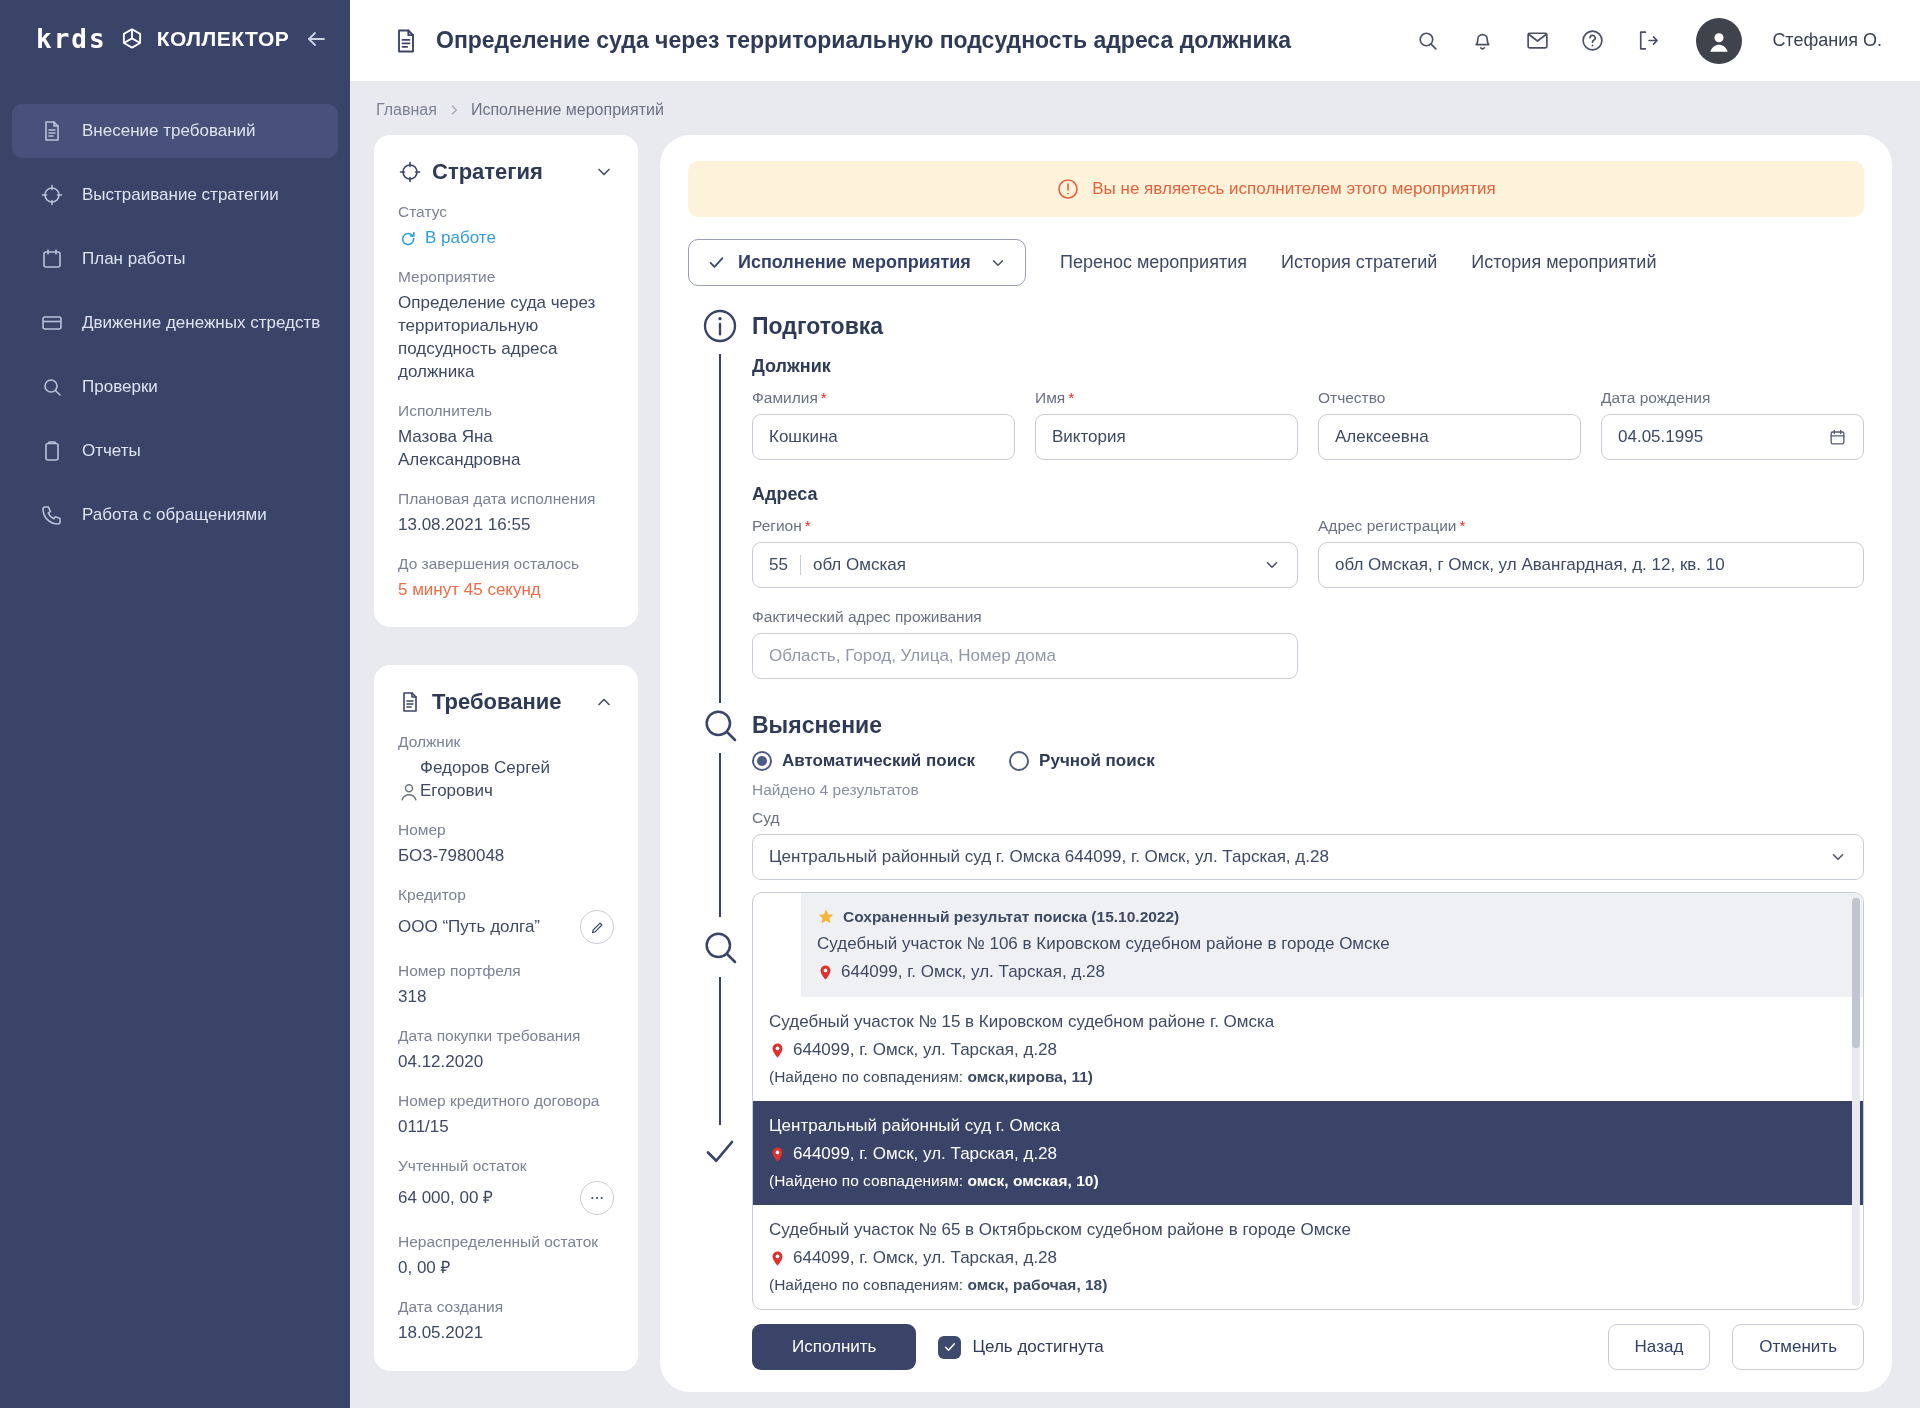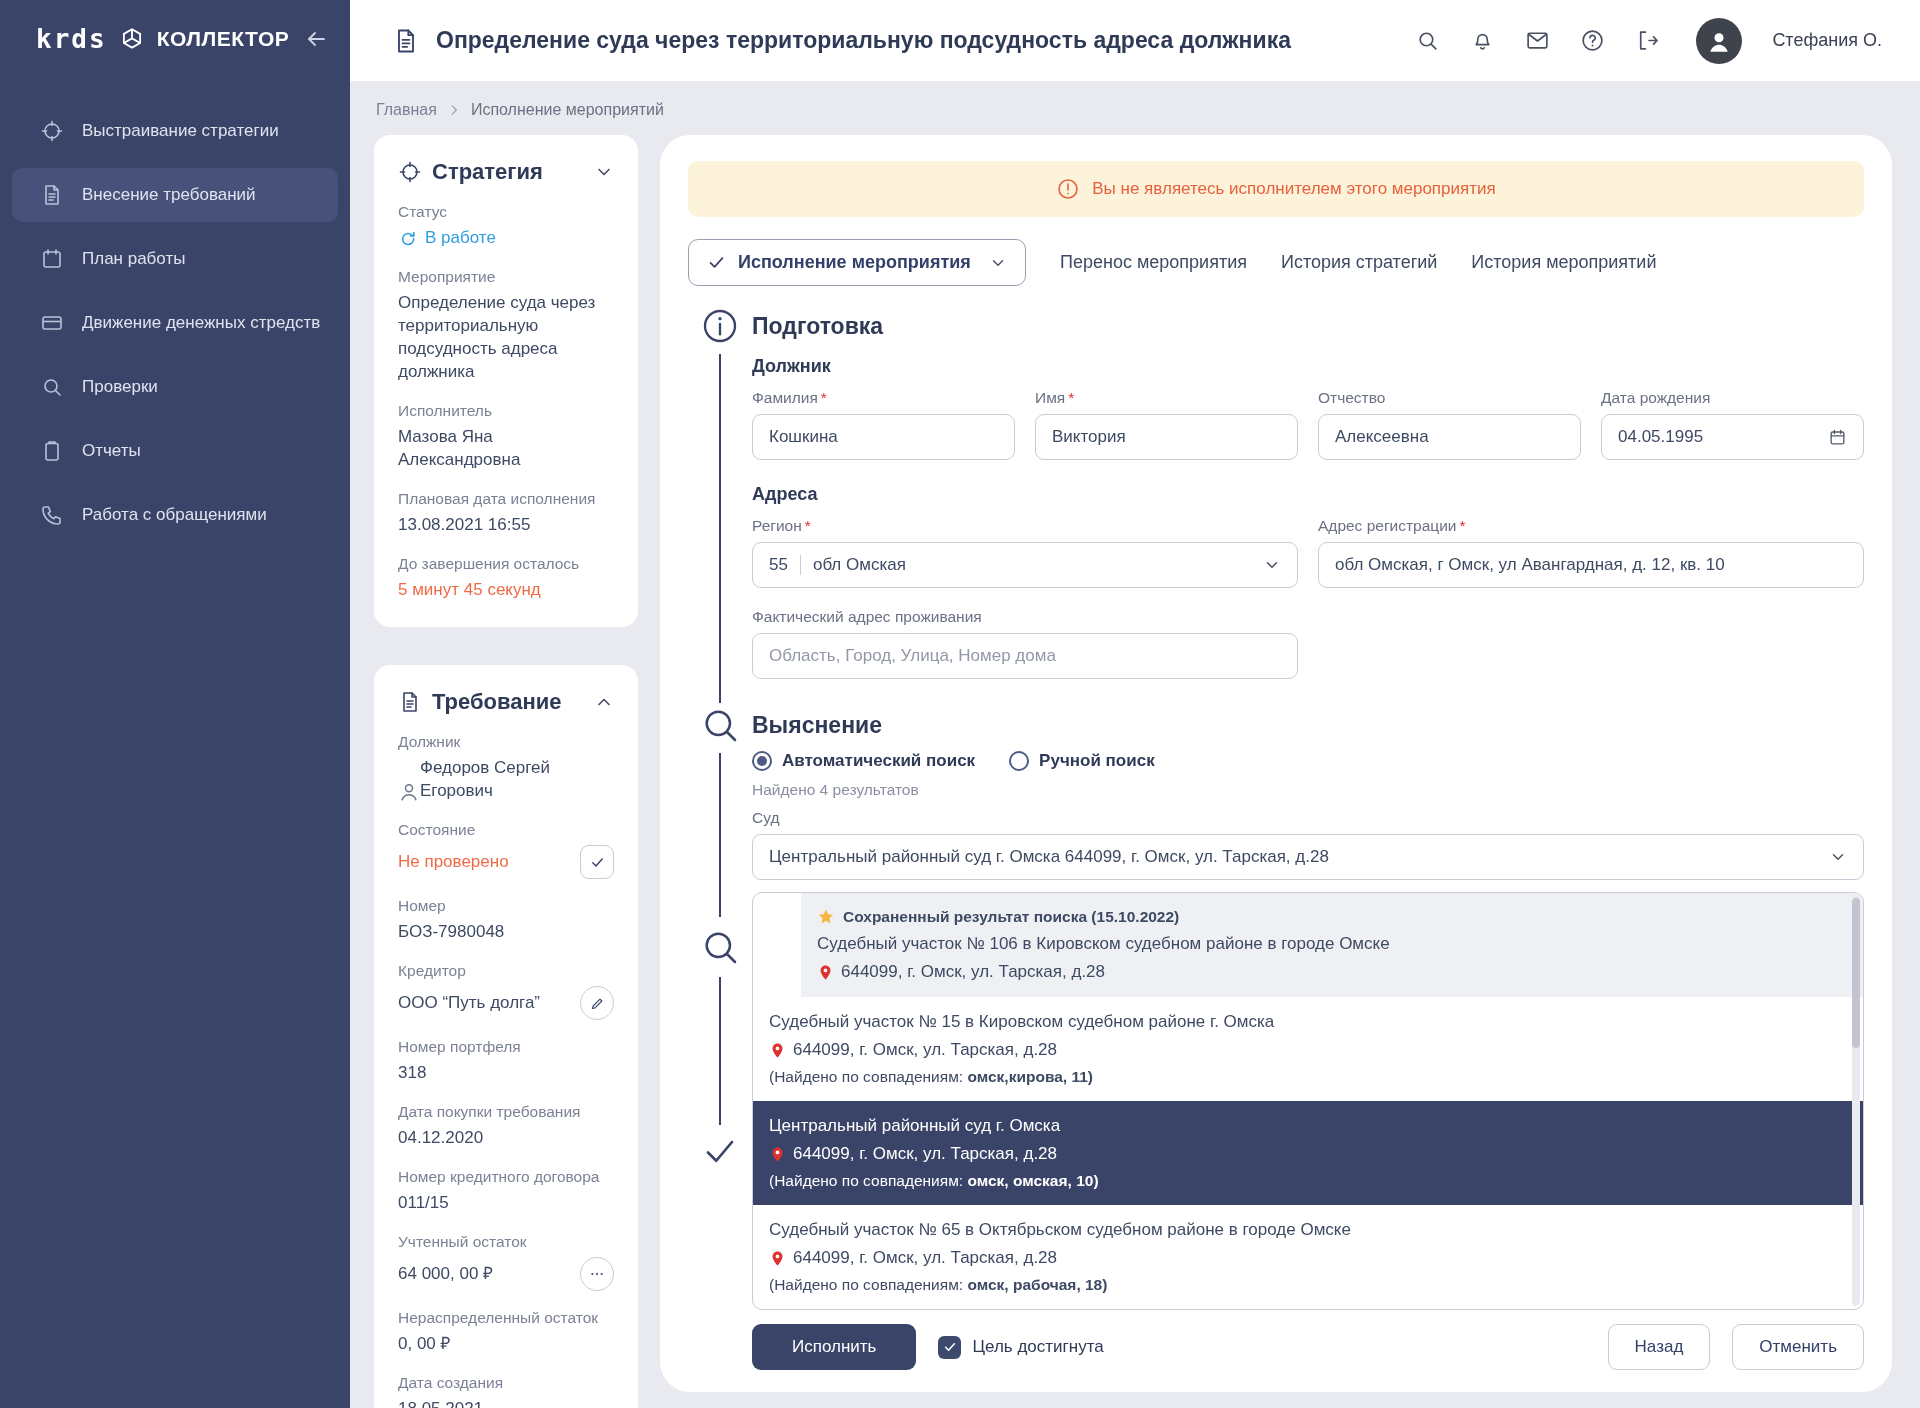--- a/index.html
+++ b/index.html
@@ -138,38 +138,38 @@
       </span>
       <span class="logo-product">КОЛЛЕКТОР</span>
       <span class="collapse-btn">
         <svg width="24" height="24" viewBox="0 0 24 24" fill="none" stroke="currentColor" stroke-width="1.8" stroke-linecap="round" stroke-linejoin="round">
             <path d="M20 12H5"></path>
             <path d="M11 6l-6 6 6 6"></path>
           </svg>
       </span>
     </div>
     <nav class="nav">
-      <div class="nav-item">
-        <span class="nicon">
-            <svg width="24" height="24" viewBox="0 0 24 24" fill="none" stroke="currentColor" stroke-width="1.6" stroke-linecap="round">
-              <circle cx="12" cy="12" r="7"></circle>
-              <path d="M12 2.5v4M12 17.5v4M2.5 12h4M17.5 12h4"></path>
-            </svg>
-          </span>
-        <span>Выстраивание стратегии</span>
-      </div>
       <div class="nav-item active">
         <span class="nicon">
             <svg width="24" height="24" viewBox="0 0 24 24" fill="none" stroke="currentColor" stroke-width="1.6" stroke-linecap="round" stroke-linejoin="round">
               <path d="M6 3h8l4 4v14H6z"></path>
               <path d="M14 3v4h4"></path>
               <path d="M9 11h6M9 14h6M9 17h4"></path>
             </svg>
           </span>
         <span>Внесение требований</span>
+      </div>
+      <div class="nav-item">
+        <span class="nicon">
+            <svg width="24" height="24" viewBox="0 0 24 24" fill="none" stroke="currentColor" stroke-width="1.6" stroke-linecap="round">
+              <circle cx="12" cy="12" r="7"></circle>
+              <path d="M12 2.5v4M12 17.5v4M2.5 12h4M17.5 12h4"></path>
+            </svg>
+          </span>
+        <span>Выстраивание стратегии</span>
       </div>
       <div class="nav-item">
         <span class="nicon">
             <svg width="24" height="24" viewBox="0 0 24 24" fill="none" stroke="currentColor" stroke-width="1.6" stroke-linecap="round" stroke-linejoin="round">
               <rect x="4" y="5" width="16" height="15" rx="2"></rect>
               <path d="M8 3v4M16 3v4"></path>
             </svg>
           </span>
         <span>План работы</span>
       </div>
@@ -343,31 +343,20 @@
             <div class="fld">
               <div class="fld-label">Должник</div>
               <div class="debtor-line">
                 <span class="picon">
                     <svg width="22" height="22" viewBox="0 0 24 24" fill="none" stroke="currentColor" stroke-width="1.6" stroke-linecap="round">
                       <circle cx="12" cy="8" r="3.8"></circle>
                       <path d="M4.5 20.5c1.4-3.8 4.6-5.5 7.5-5.5s6.1 1.7 7.5 5.5"></path>
                     </svg>
                   </span>
                 <span class="fld-value">Федоров Сергей Егорович</span>
-              </div>
-            </div>
-            <div class="fld">
-              <div class="fld-label">Состояние</div>
-              <div class="fld-row">
-                <span class="fld-value orange">Не проверено</span>
-                <button class="mini-btn square">
-                    <svg width="15" height="15" viewBox="0 0 24 24" fill="none" stroke="currentColor" stroke-width="2.4" stroke-linecap="round" stroke-linejoin="round">
-                      <path d="M4.5 12.5l5 5L19.5 6.5"></path>
-                    </svg>
-                  </button>
               </div>
             </div>
             <div class="fld">
               <div class="fld-label">Номер</div>
               <div class="fld-value">БОЗ-7980048</div>
             </div>
             <div class="fld">
               <div class="fld-label">Кредитор</div>
               <div class="fld-row">
                 <span class="fld-value">ООО “Путь долга”</span>

